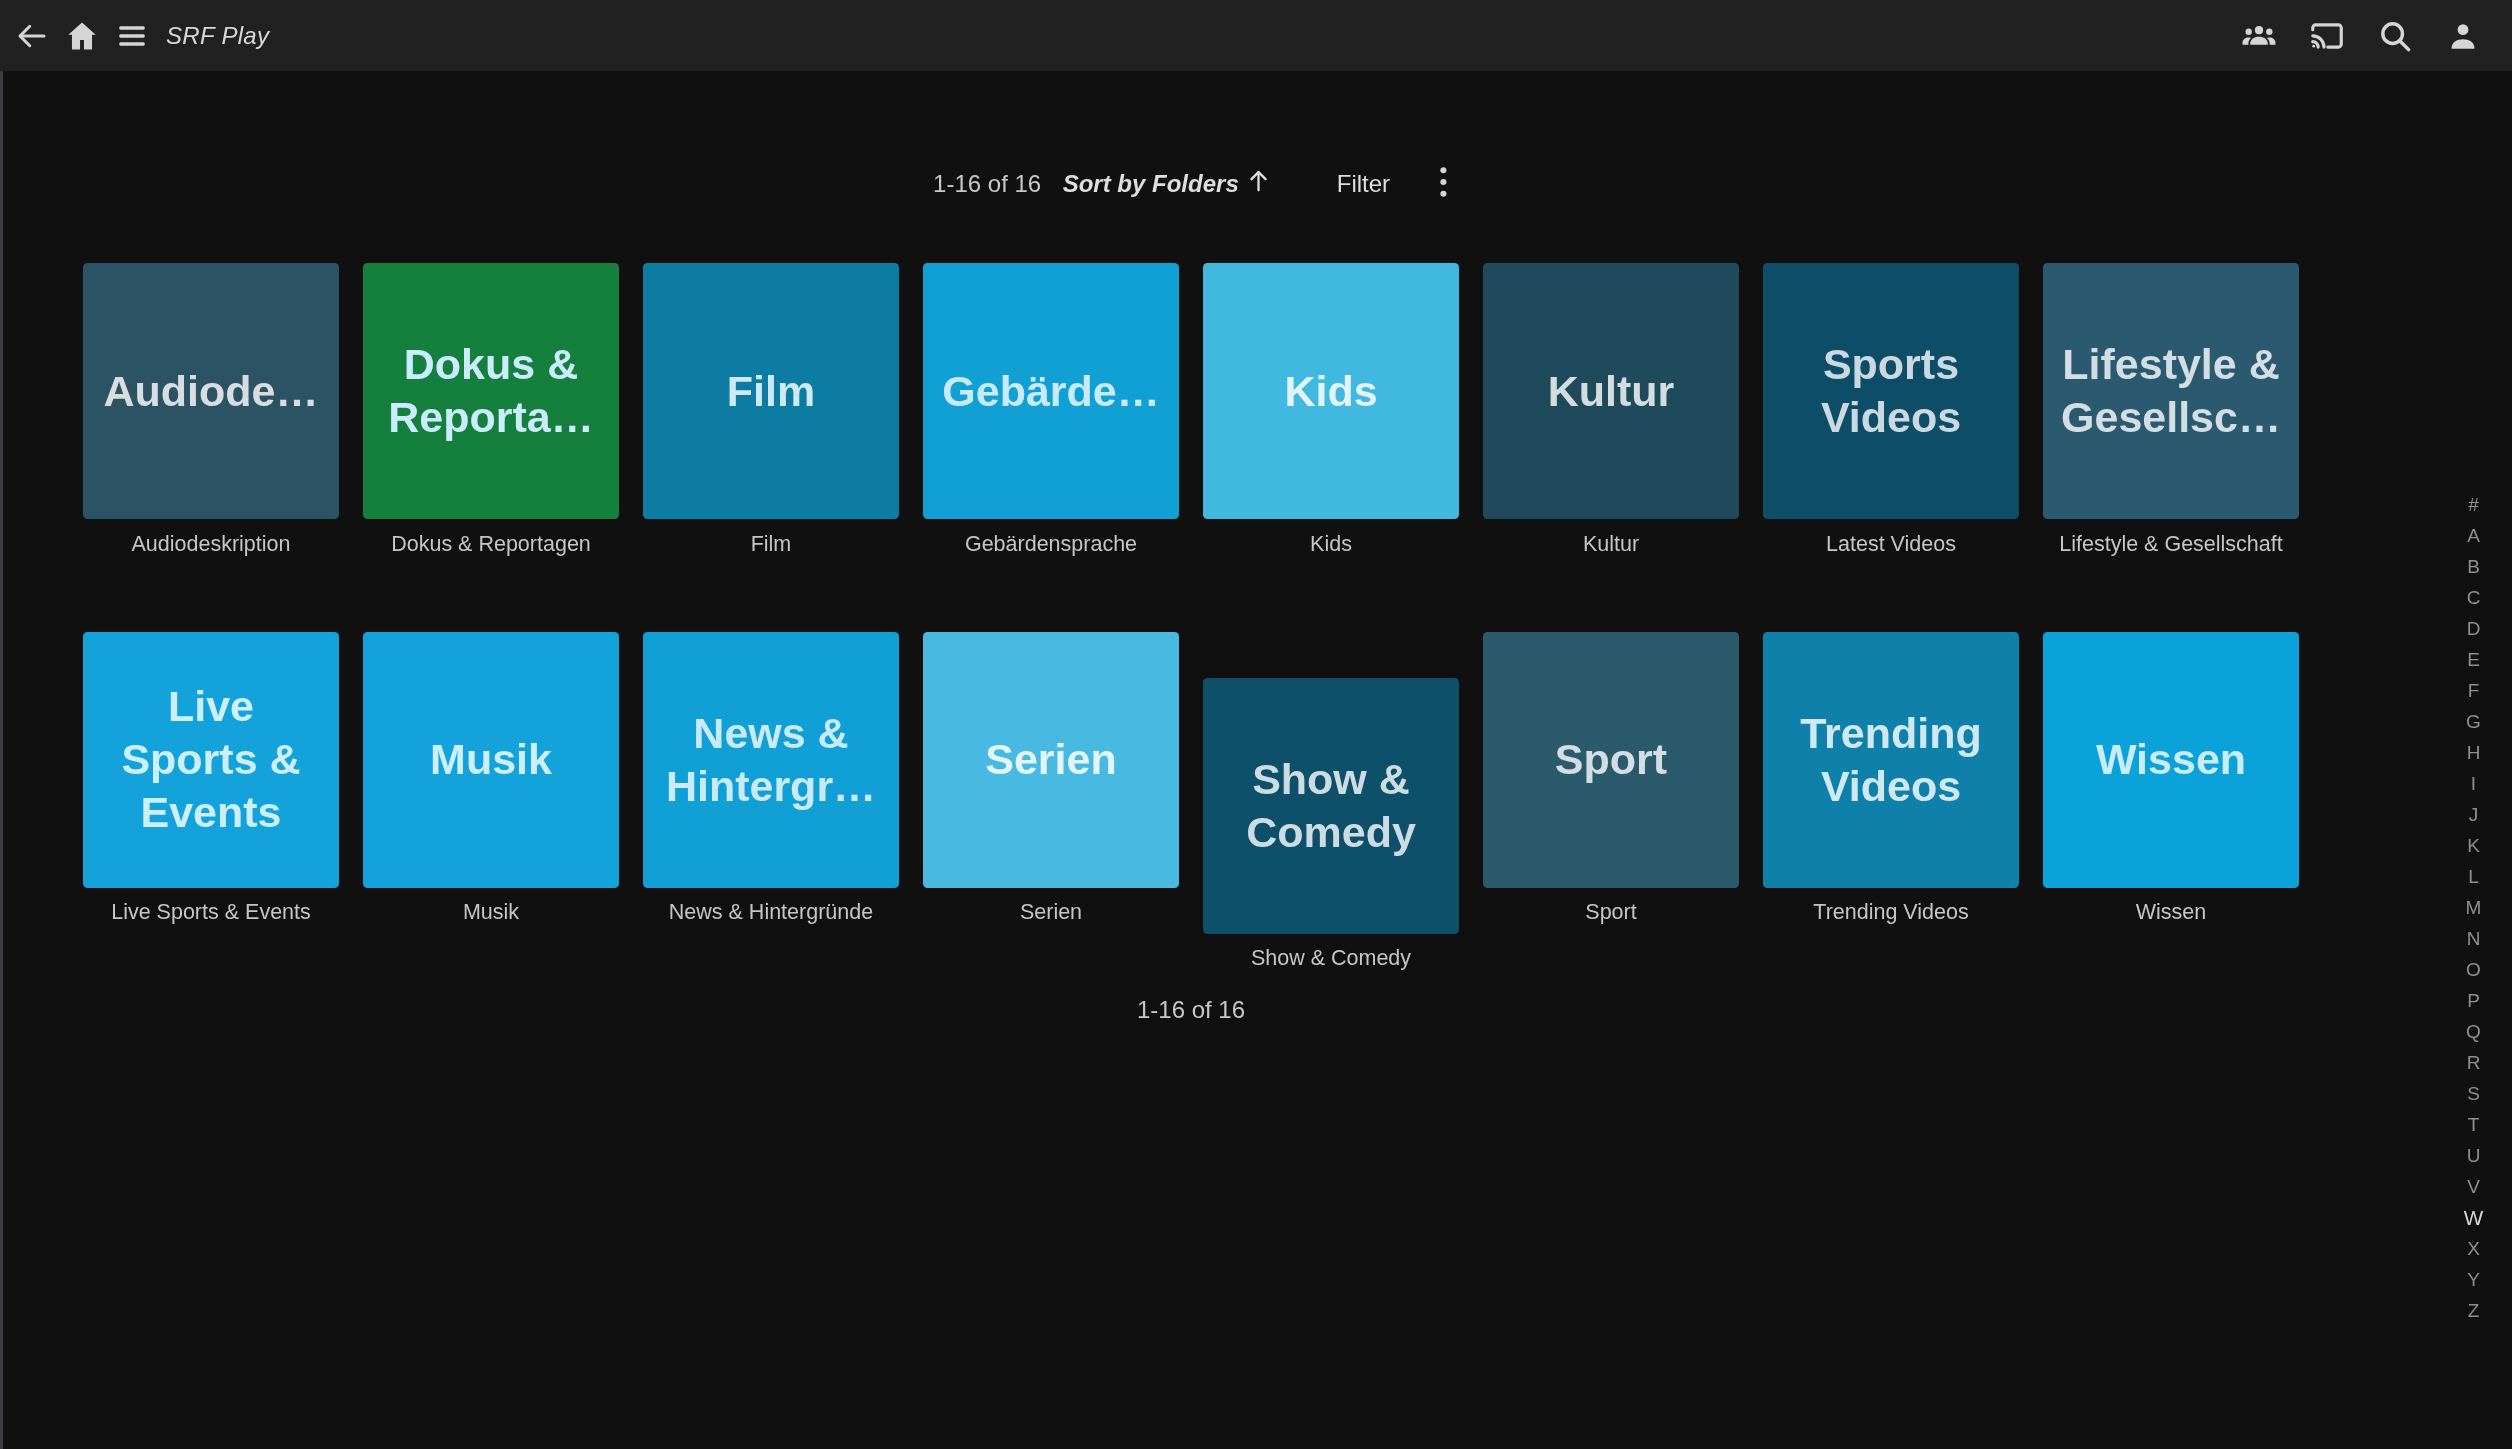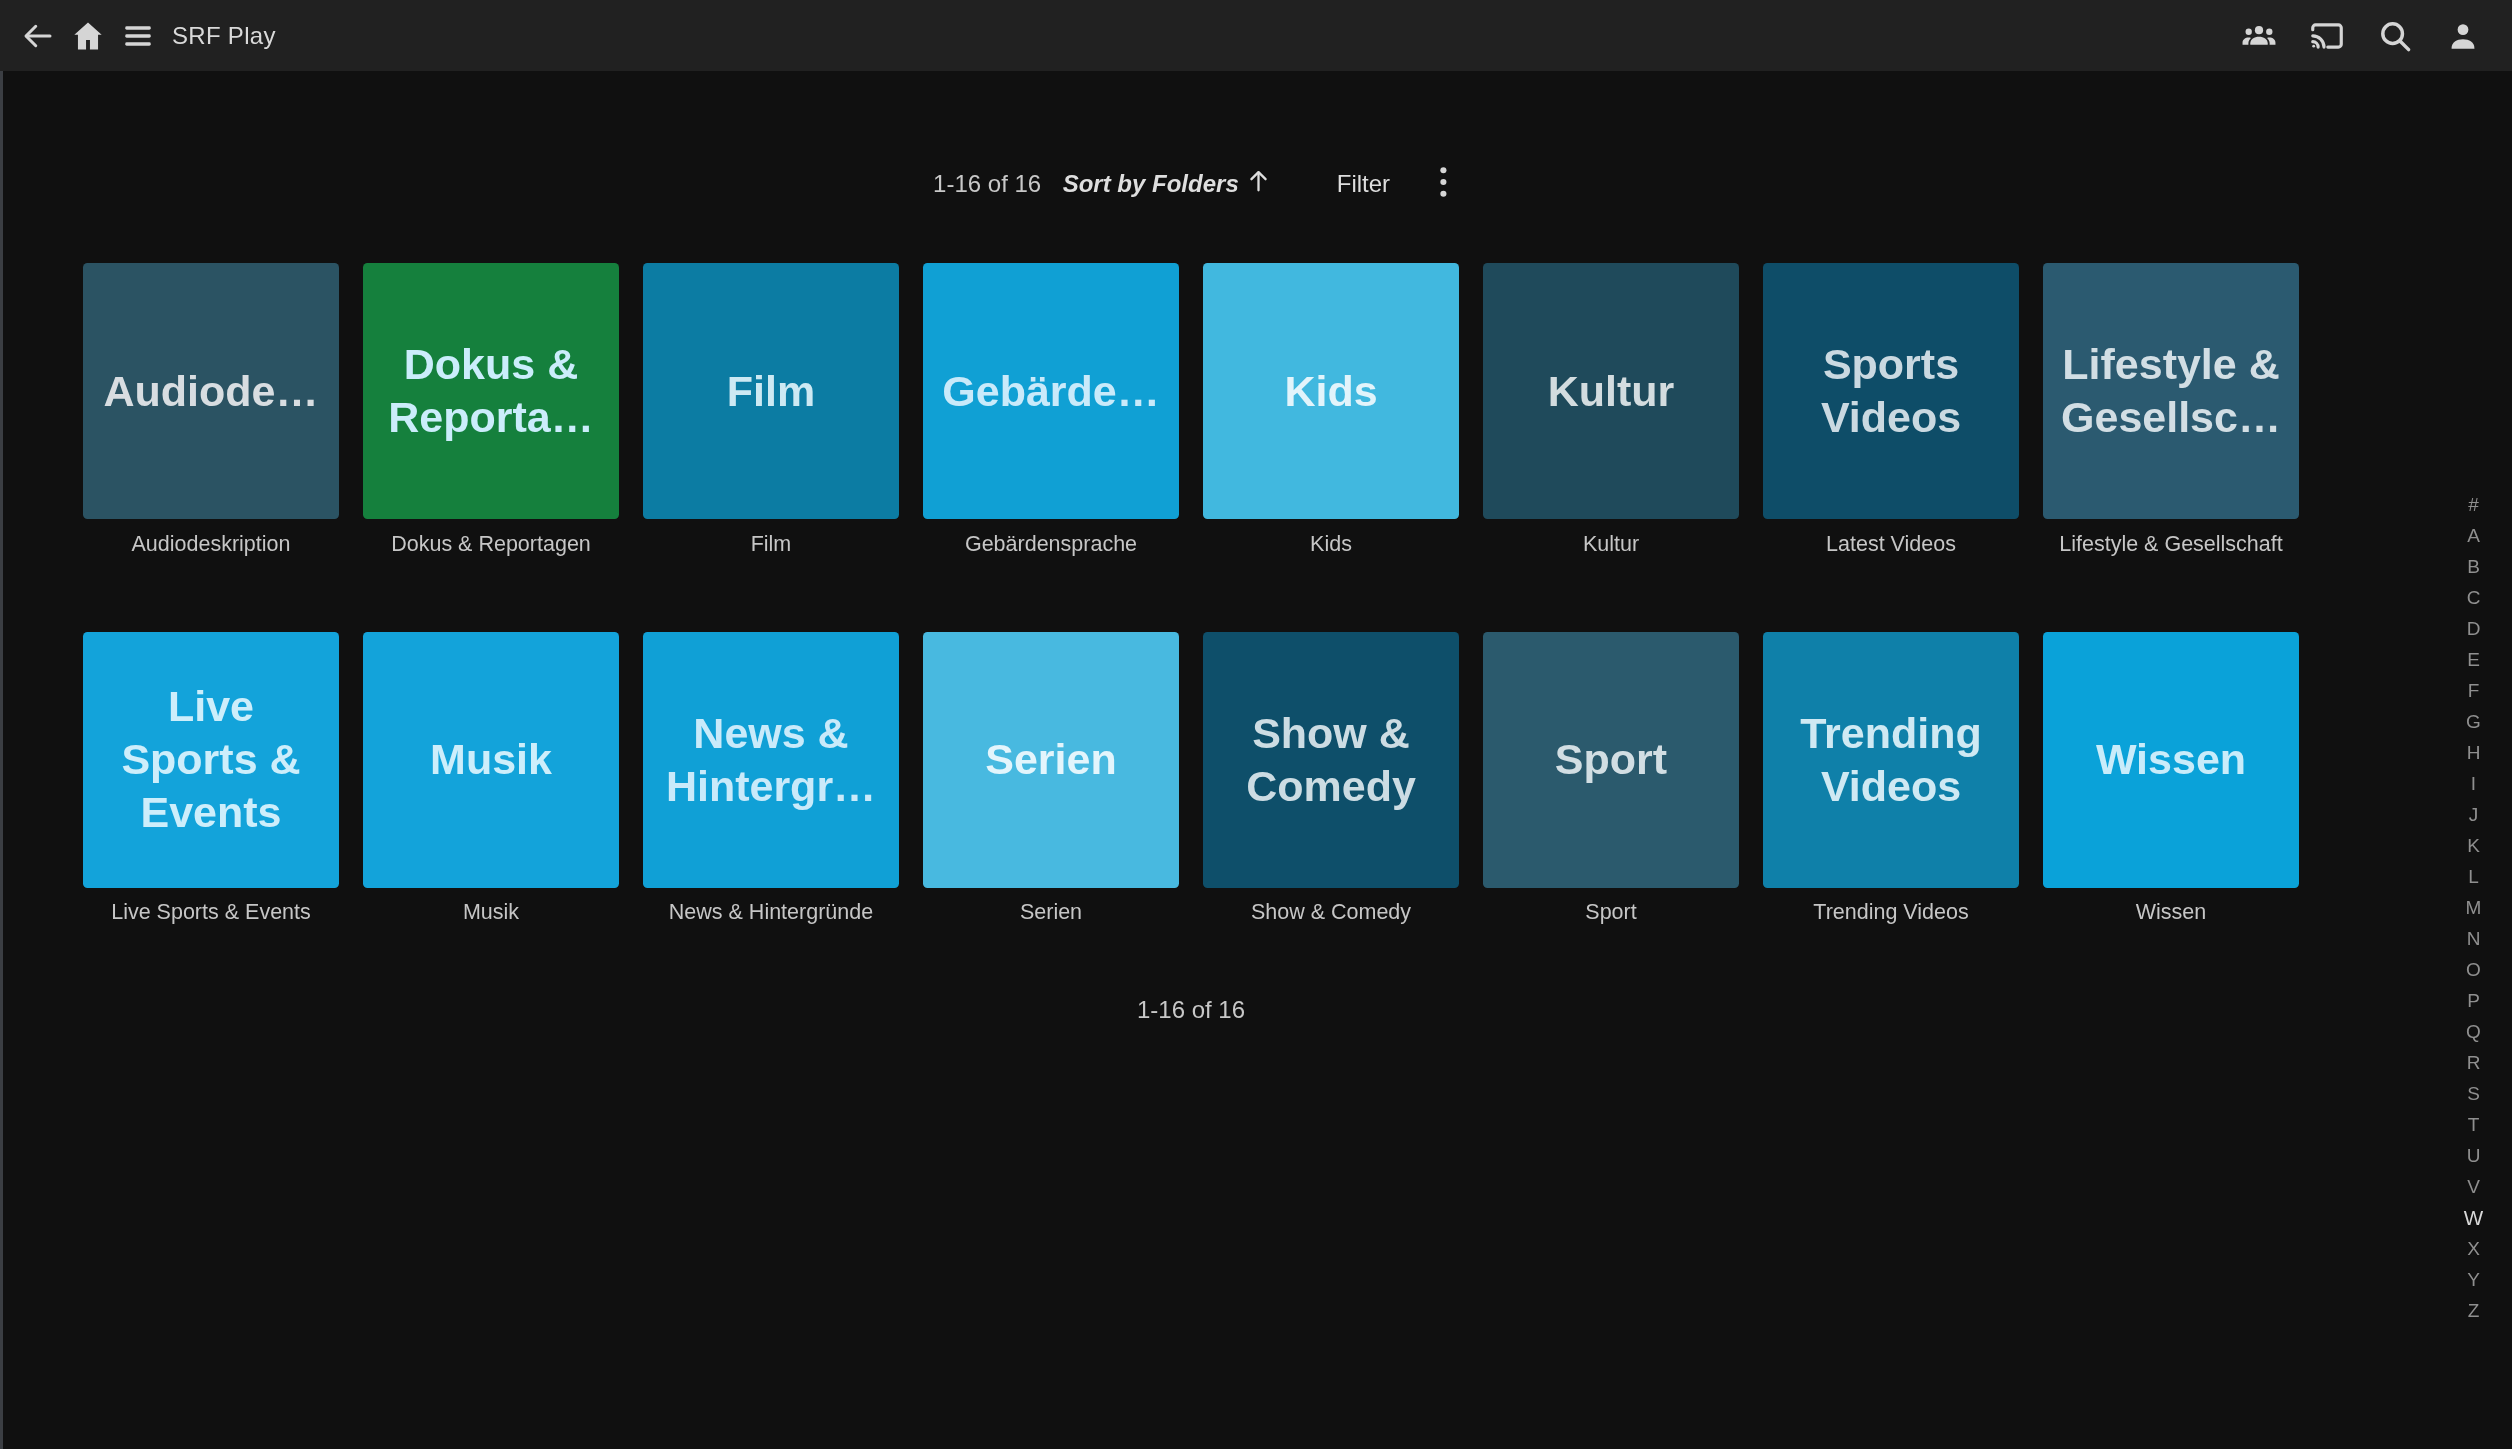--- a/index.html
+++ b/index.html
@@ -7,21 +7,21 @@
     width:2512px;height:1450px;position:relative;overflow:hidden;
     background:#101010;
     font-family:"Liberation Sans",sans-serif;
     -webkit-font-smoothing:antialiased;
   }
   
   .header{
     position:absolute;top:0;left:0;width:2512px;height:71px;
     background:#212121;display:flex;align-items:center;z-index:5;
   }
-  .header-left{display:flex;align-items:center;padding-left:13px;}
+  .header-left{display:flex;align-items:center;padding-left:7px;font-style:italic;}
   .icon-btn{
     width:50px;height:50px;display:flex;align-items:center;justify-content:center;
     color:#d5d5d5;cursor:pointer;flex:0 0 auto;
   }
   .icon-btn svg{display:block;}
   .app-title{
     margin-left:9px;font-size:24px;color:#d9d9d9;letter-spacing:0.3px;white-space:nowrap;
   }
   .header-right{margin-left:auto;display:flex;align-items:center;gap:30px;padding-right:30.5px;}
   .header-right .icon-btn{width:38px;height:38px;}
@@ -246,21 +246,21 @@
       </div>
       <div class="card-label">News &amp; Hintergründe</div>
     </div>
     <div class="card">
       <div class="thumb" style="background: rgb(72, 185, 224); color: rgb(227, 245, 252);">
         <div class="thumb-line">Serien</div>
       </div>
       <div class="card-label">Serien</div>
     </div>
     <div class="card">
-      <div class="thumb" style="background: rgb(14, 79, 106); color: rgb(204, 220, 227);">
+      <div class="thumb" style="background: rgb(14, 79, 106); color: rgb(204, 220, 227); margin-top: 46px;">
         <div class="thumb-line">Show &amp;</div>
         <div class="thumb-line">Comedy</div>
       </div>
       <div class="card-label">Show &amp; Comedy</div>
     </div>
     <div class="card">
       <div class="thumb" style="background: rgb(43, 90, 109); color: rgb(210, 222, 227);">
         <div class="thumb-line">Sport</div>
       </div>
       <div class="card-label">Sport</div>

